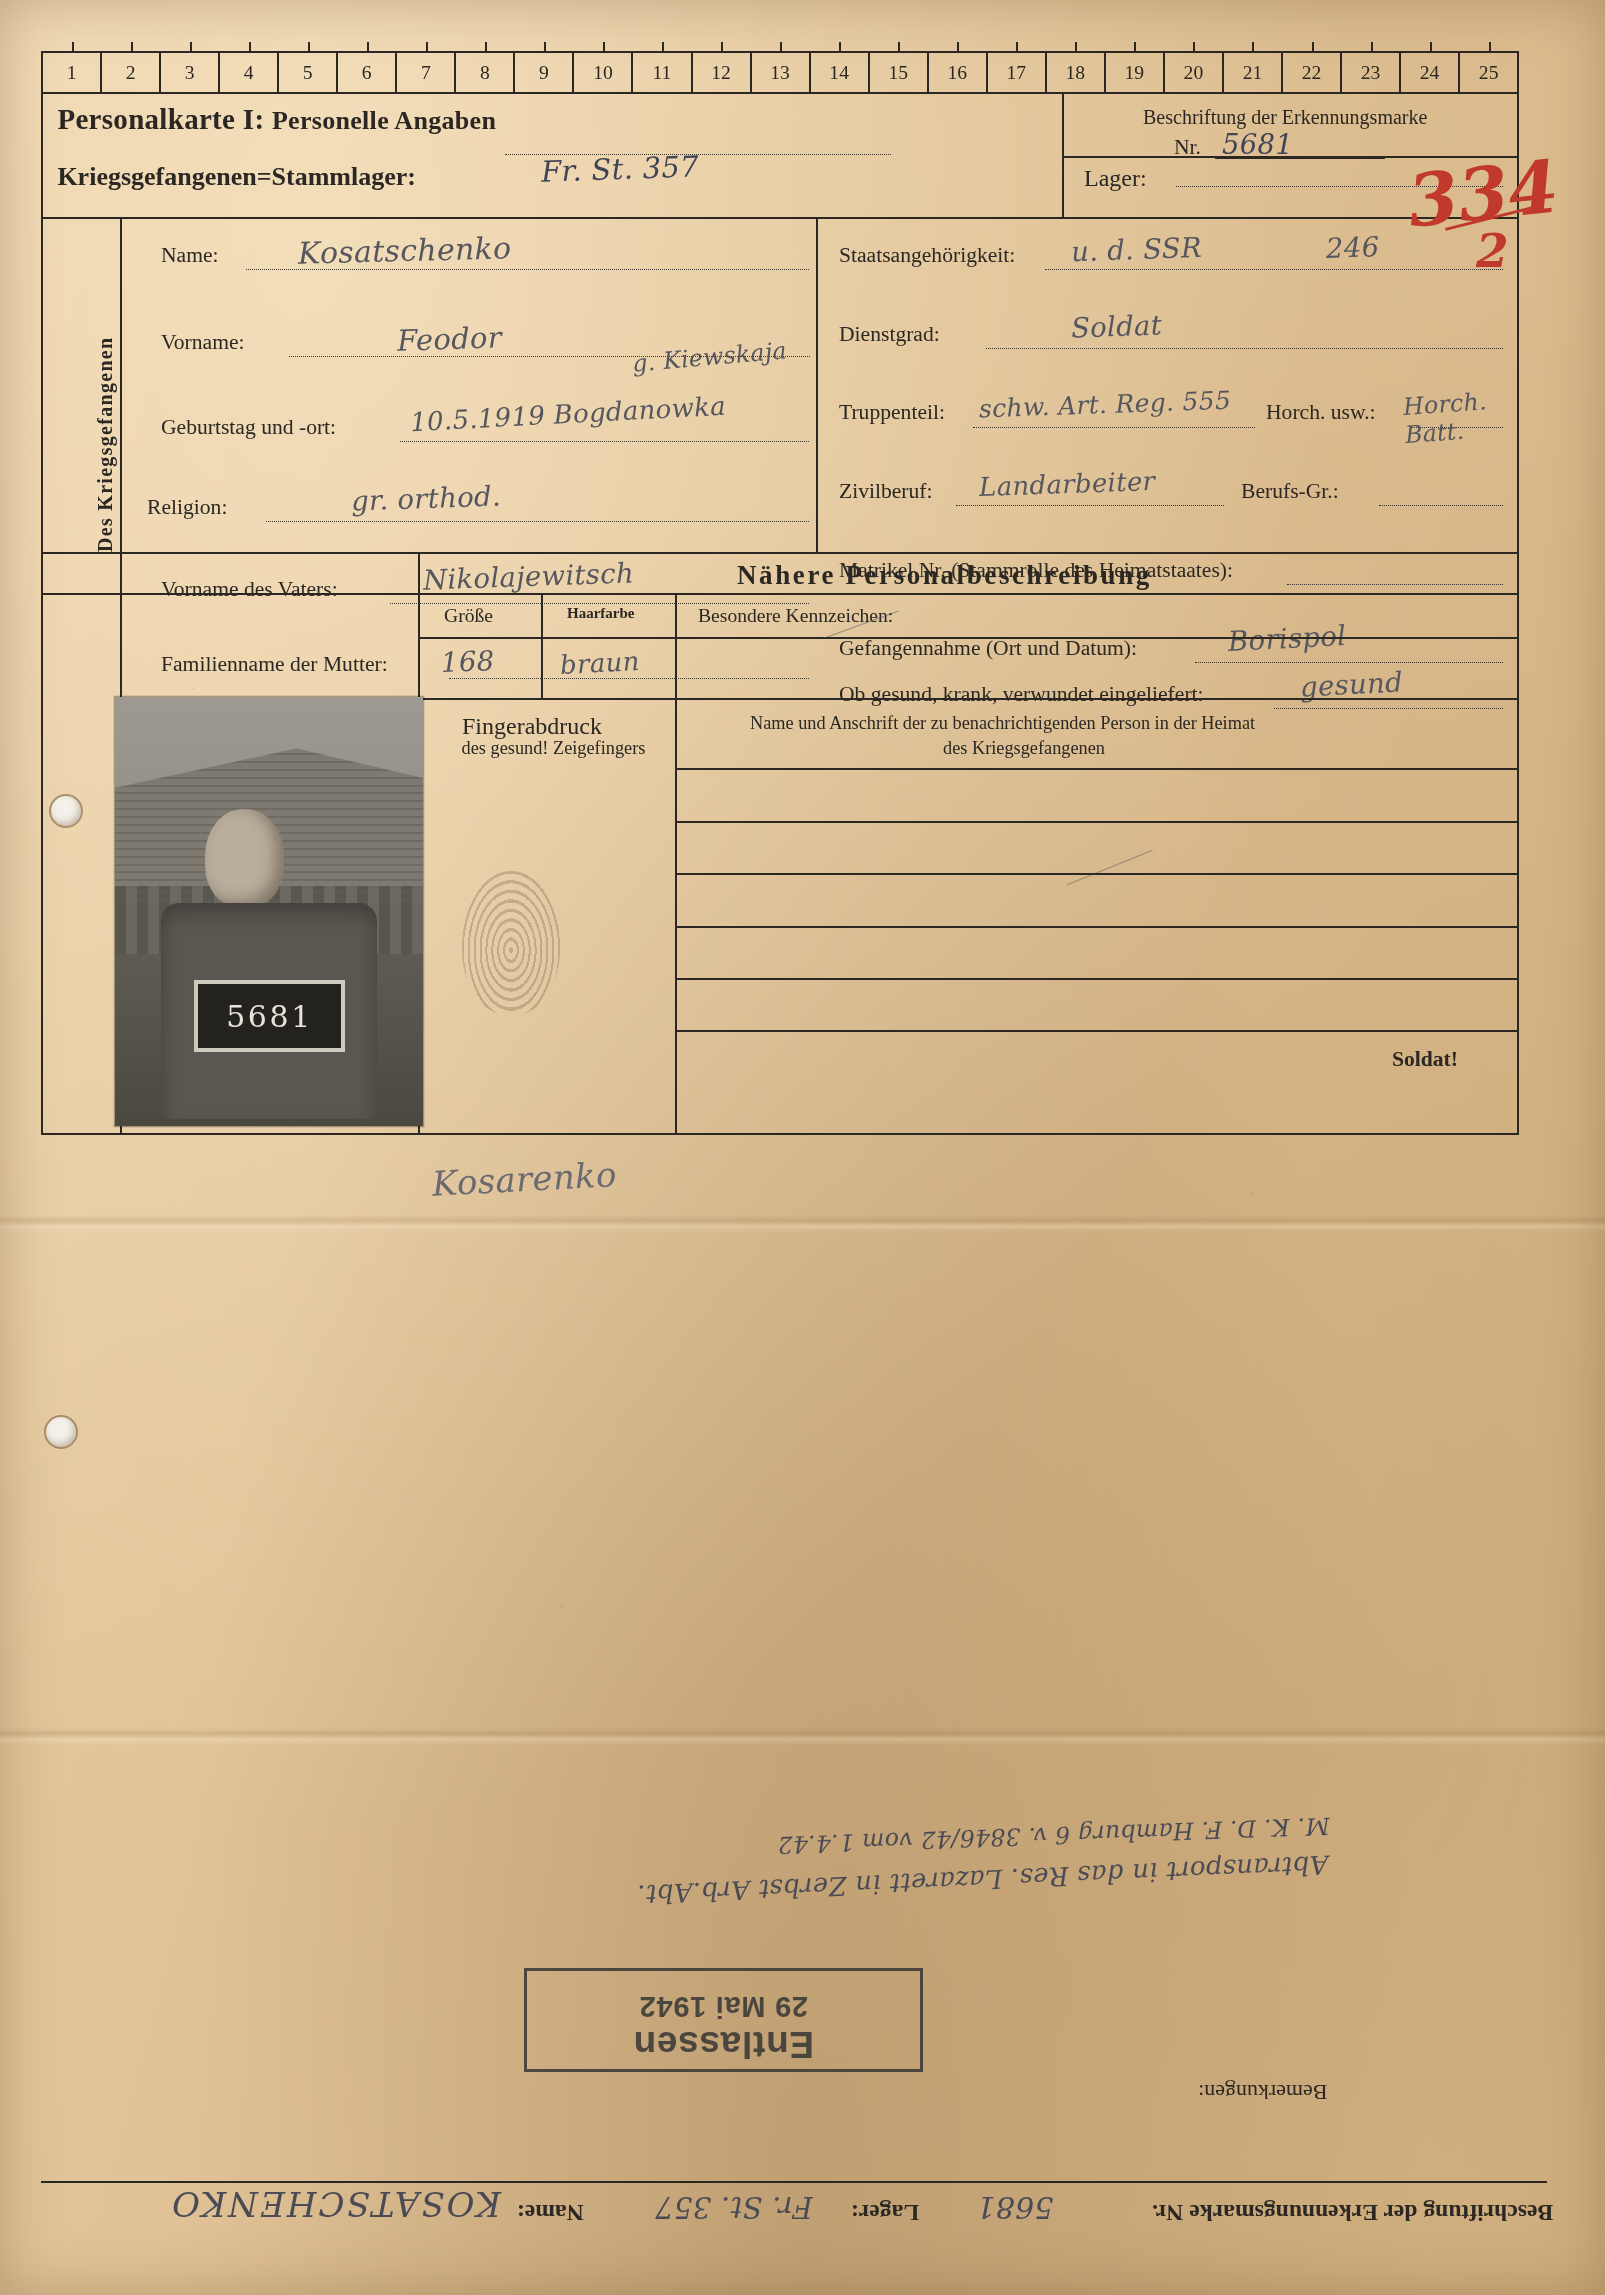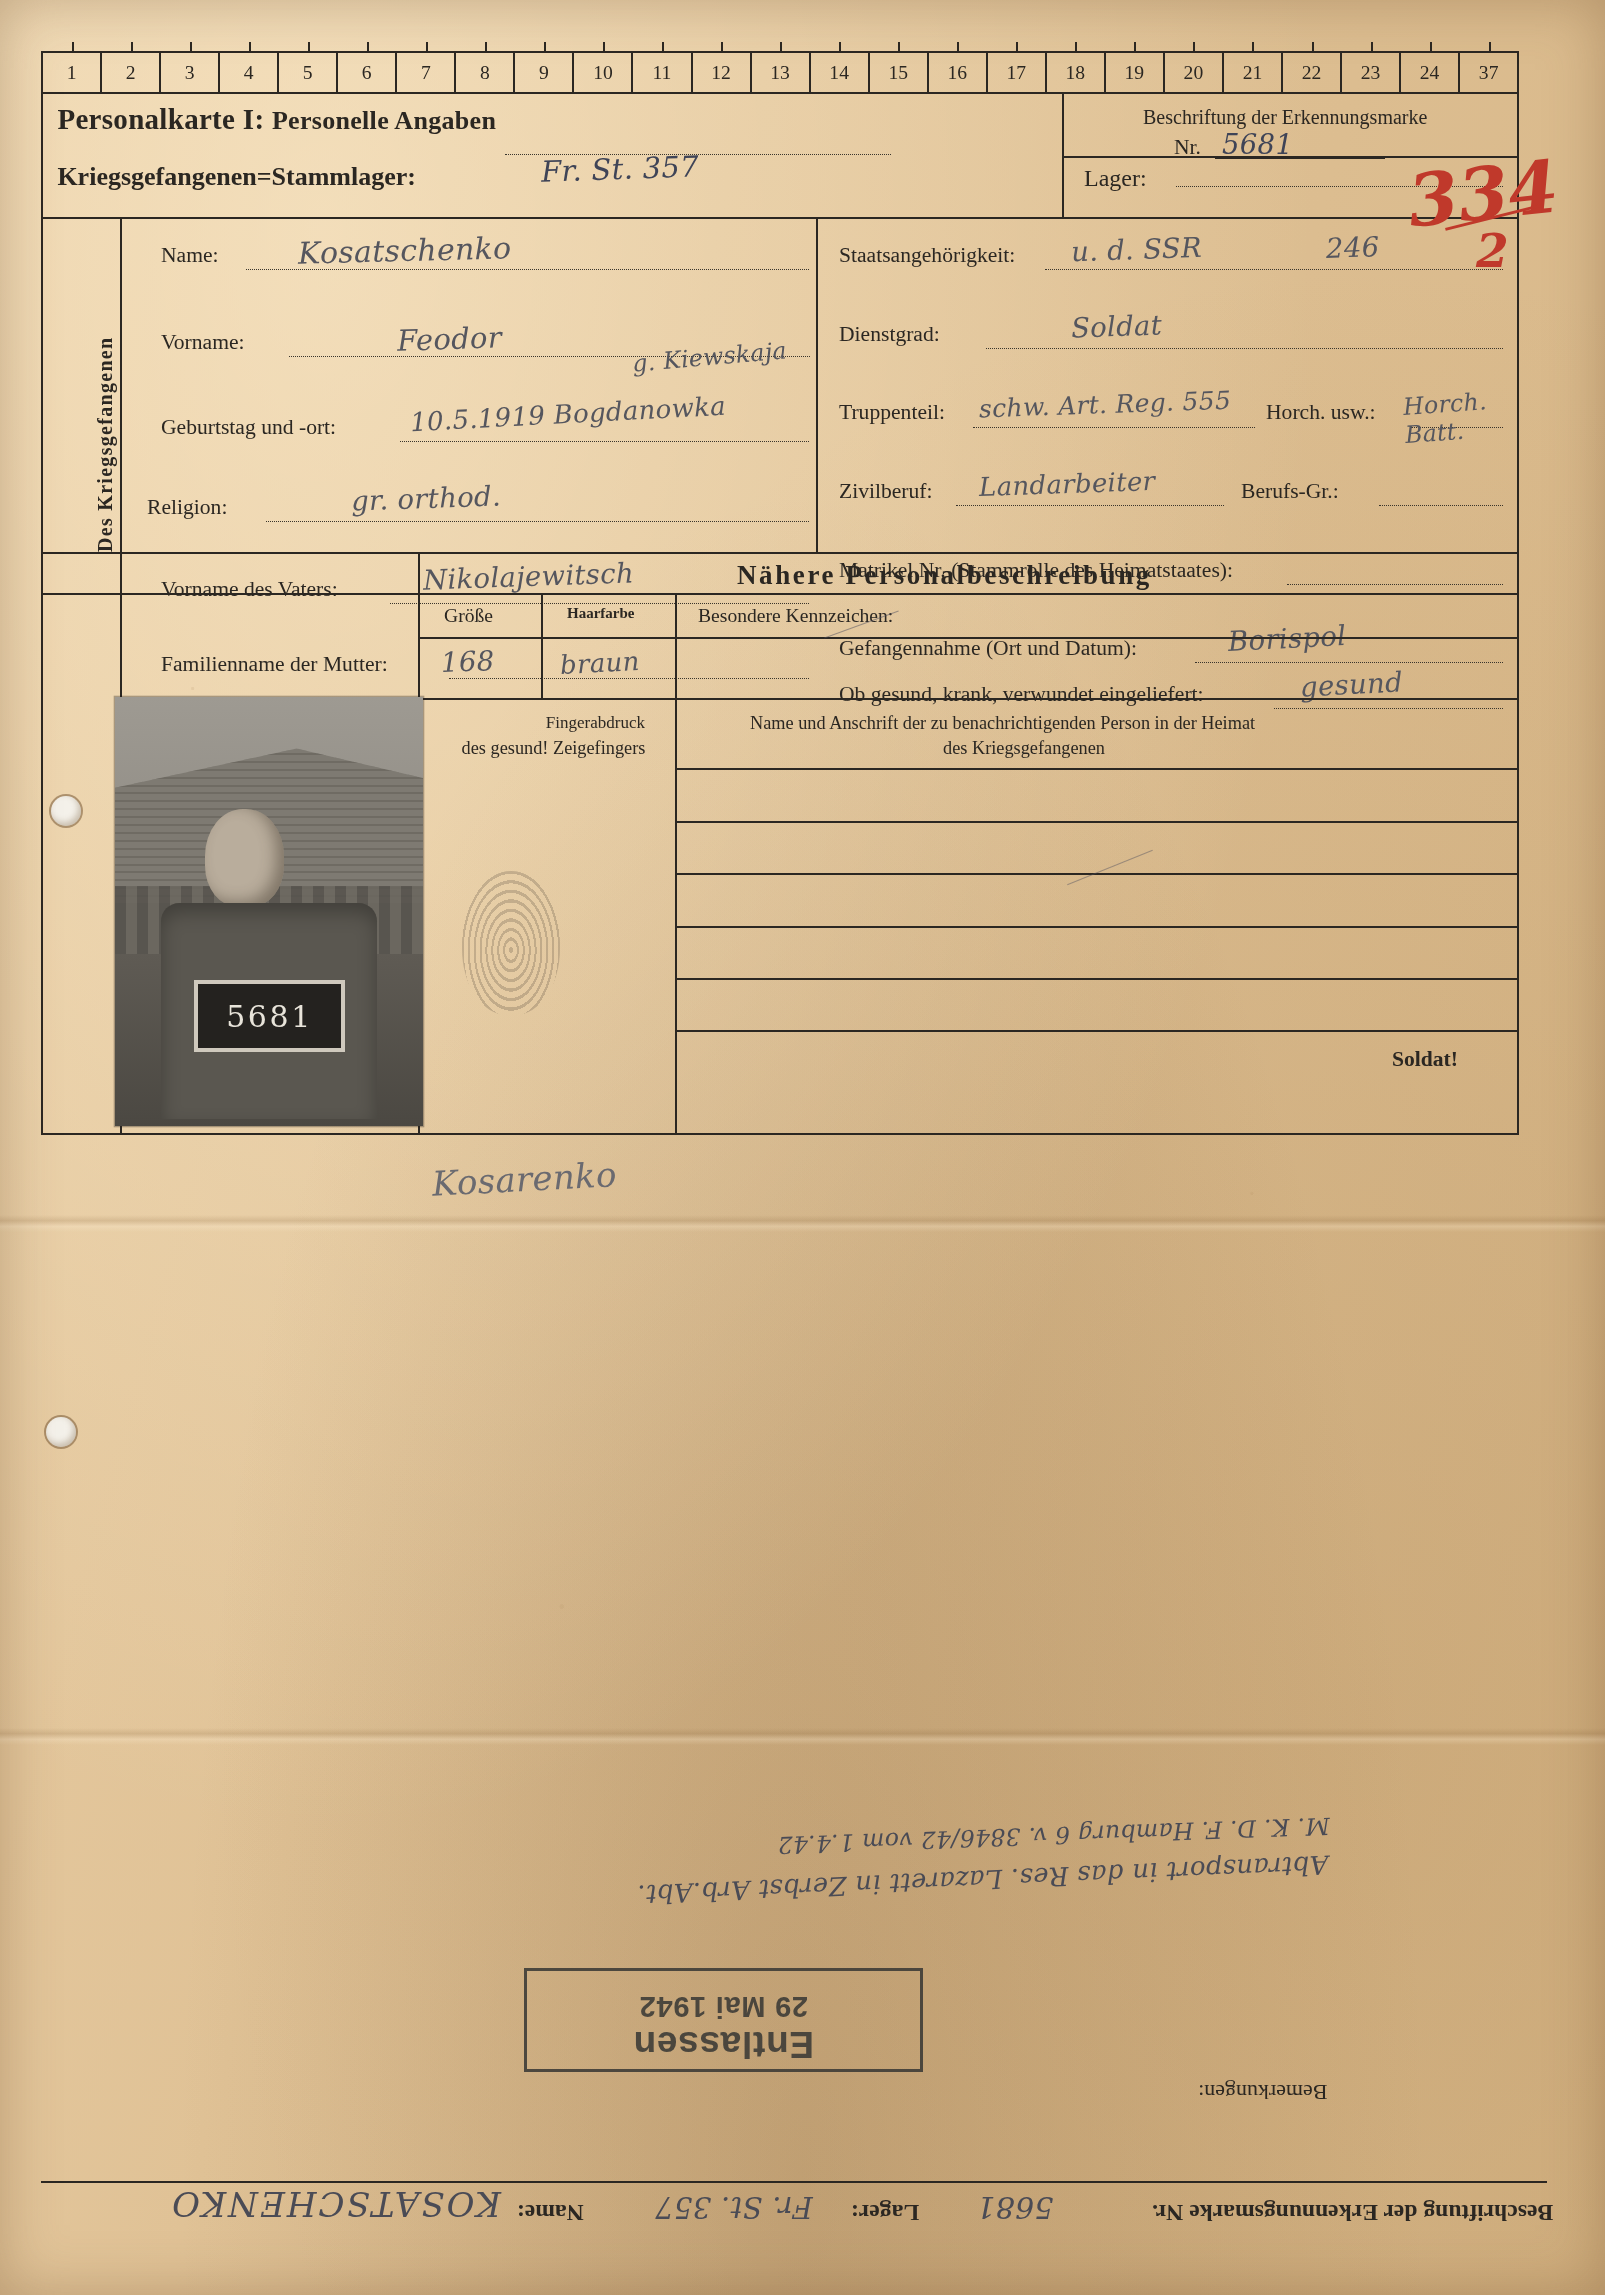--- a/index.html
+++ b/index.html
@@ -351,21 +351,21 @@
     <div class="tick">
         <span class="stub"></span>
         <span>23</span>
       </div>
     <div class="tick">
         <span class="stub"></span>
         <span>24</span>
       </div>
     <div class="tick">
         <span class="stub"></span>
-        <span>37</span>
+        <span>25</span>
       </div>
   </div>
 
   <div class="card">
 
     <div class="hline" style="top:123px;"></div>
     <div class="vline" style="left:1019px; top:0; height:123px;"></div>
     <div class="hline" style="top:62px; left:1019px; right:0;"></div>
 
     <div class="hdr-title print">
@@ -469,21 +469,21 @@
     <div class="hline" style="top:936px; left:632px; right:0;"></div>
 
     <div class="lbl print" style="position:absolute; left:401px; top:511px; font-size:19.6px;">Größe</div>
     <div class="lbl print" style="position:absolute; left:524px; top:511px; font-size:15px;font-weight:bold;">Haarfarbe</div>
     <div class="lbl print" style="position:absolute; left:655px; top:511px; font-size:19.6px;">Besondere Kennzeichen:</div>
 
     <div class="hand grey" style="position:absolute; left:398px; top:551px; font-size:27.5px; transform:rotate(-2deg);">168</div>
     <div class="hand grey" style="position:absolute; left:517px; top:554px; font-size:26px; transform:rotate(-3deg);">braun</div>
     <div class="hand grey" style="position:absolute; left:773px; top:555px; font-size:26px;"></div>
 
-    <div class="lbl print" style="position:absolute; left:419px; top:619px; font-size:17px; text-align:right; width:183px;">Fingerabdruck</div>
+    <div class="lbl print" style="position:absolute; left:419px; top:619px; font-size:24px; text-align:left; width:183px;">Fingerabdruck</div>
     <div class="lbl print" style="position:absolute; left:399px; top:644px; font-size:18.3px; text-align:center; width:223px;">des gesund! Zeigefingers</div>
 
     <div class="lbl print" style="position:absolute; left:707px; top:619px; font-size:18.3px;">Name und Anschrift der zu benachrichtigenden Person in der Heimat</div>
     <div class="lbl print" style="position:absolute; left:900px; top:644px; font-size:18.3px;">des Kriegsgefangenen</div>
 
     <div class="lbl print" style="position:absolute; left:1349px; top:953px; font-size:21.6px; font-weight:bold;">Soldat!</div>
 
     <div style="position:absolute; left:779px; top:530px; width:79px; height:1.3px; background:rgba(80,80,95,0.5); transform:rotate(-20deg);"></div>
     <div style="position:absolute; left:1021px; top:773px; width:92px; height:1.3px; background:rgba(80,80,95,0.45); transform:rotate(-22deg);"></div>
   </div>

